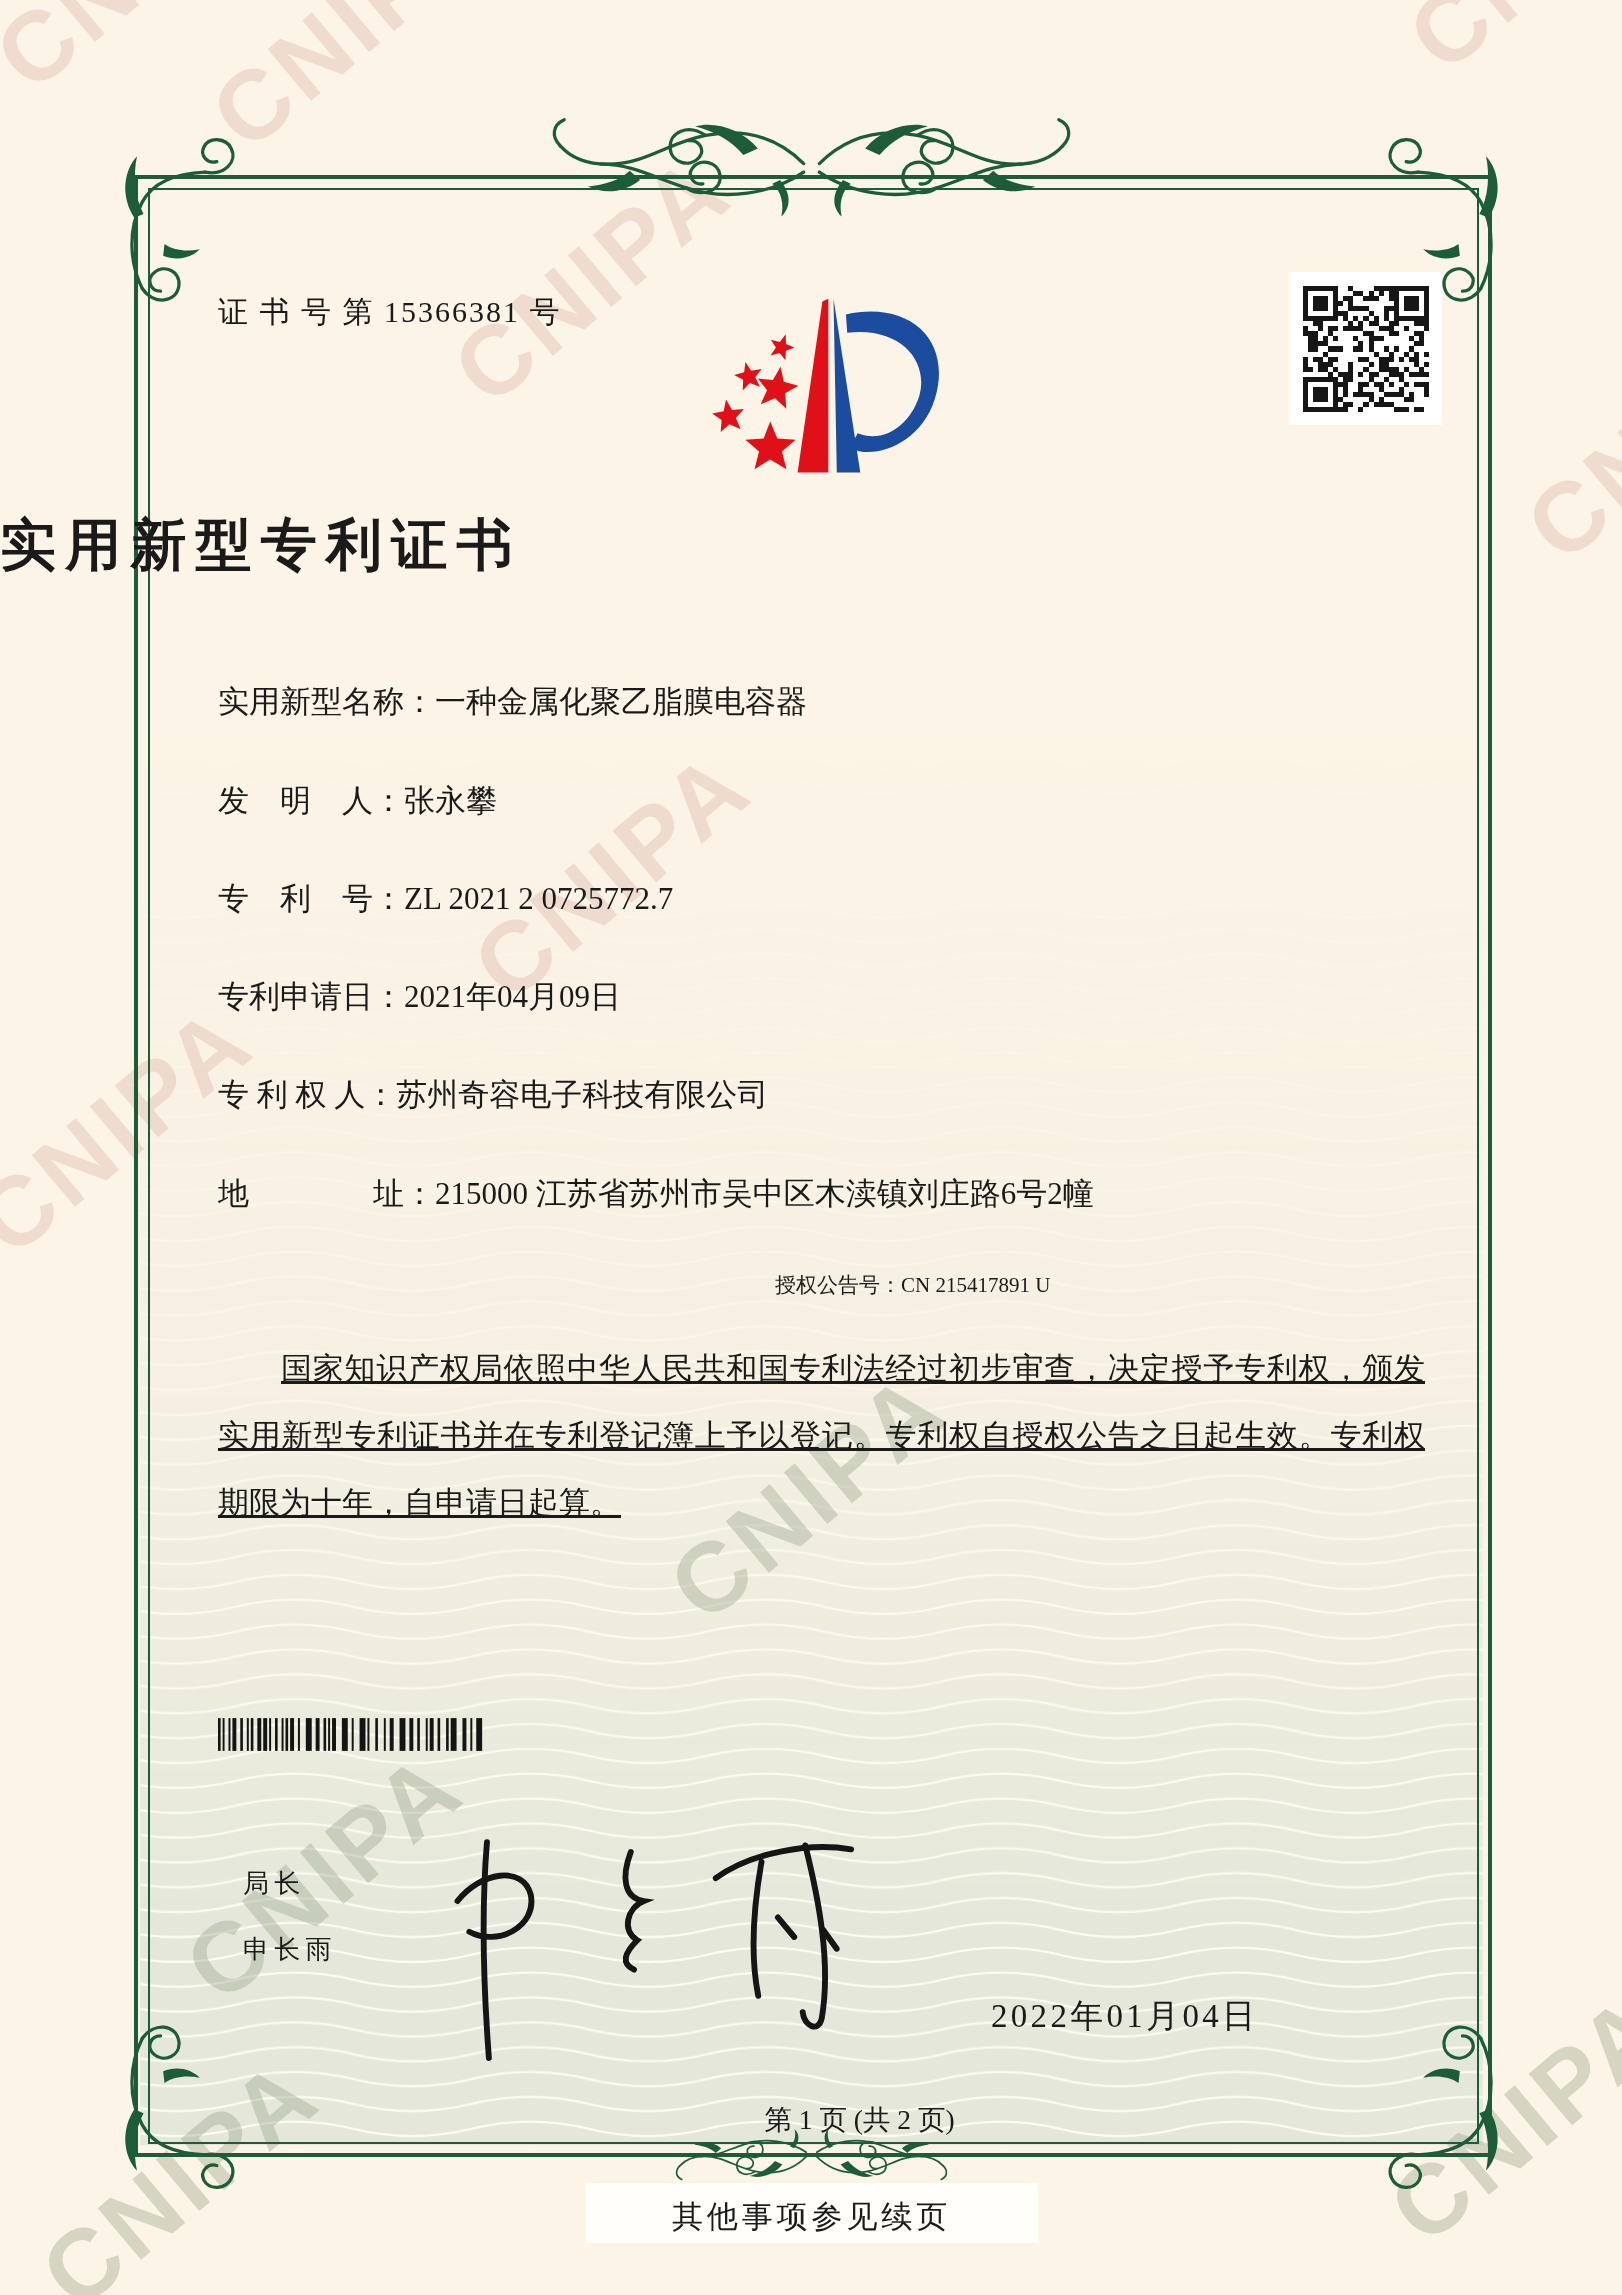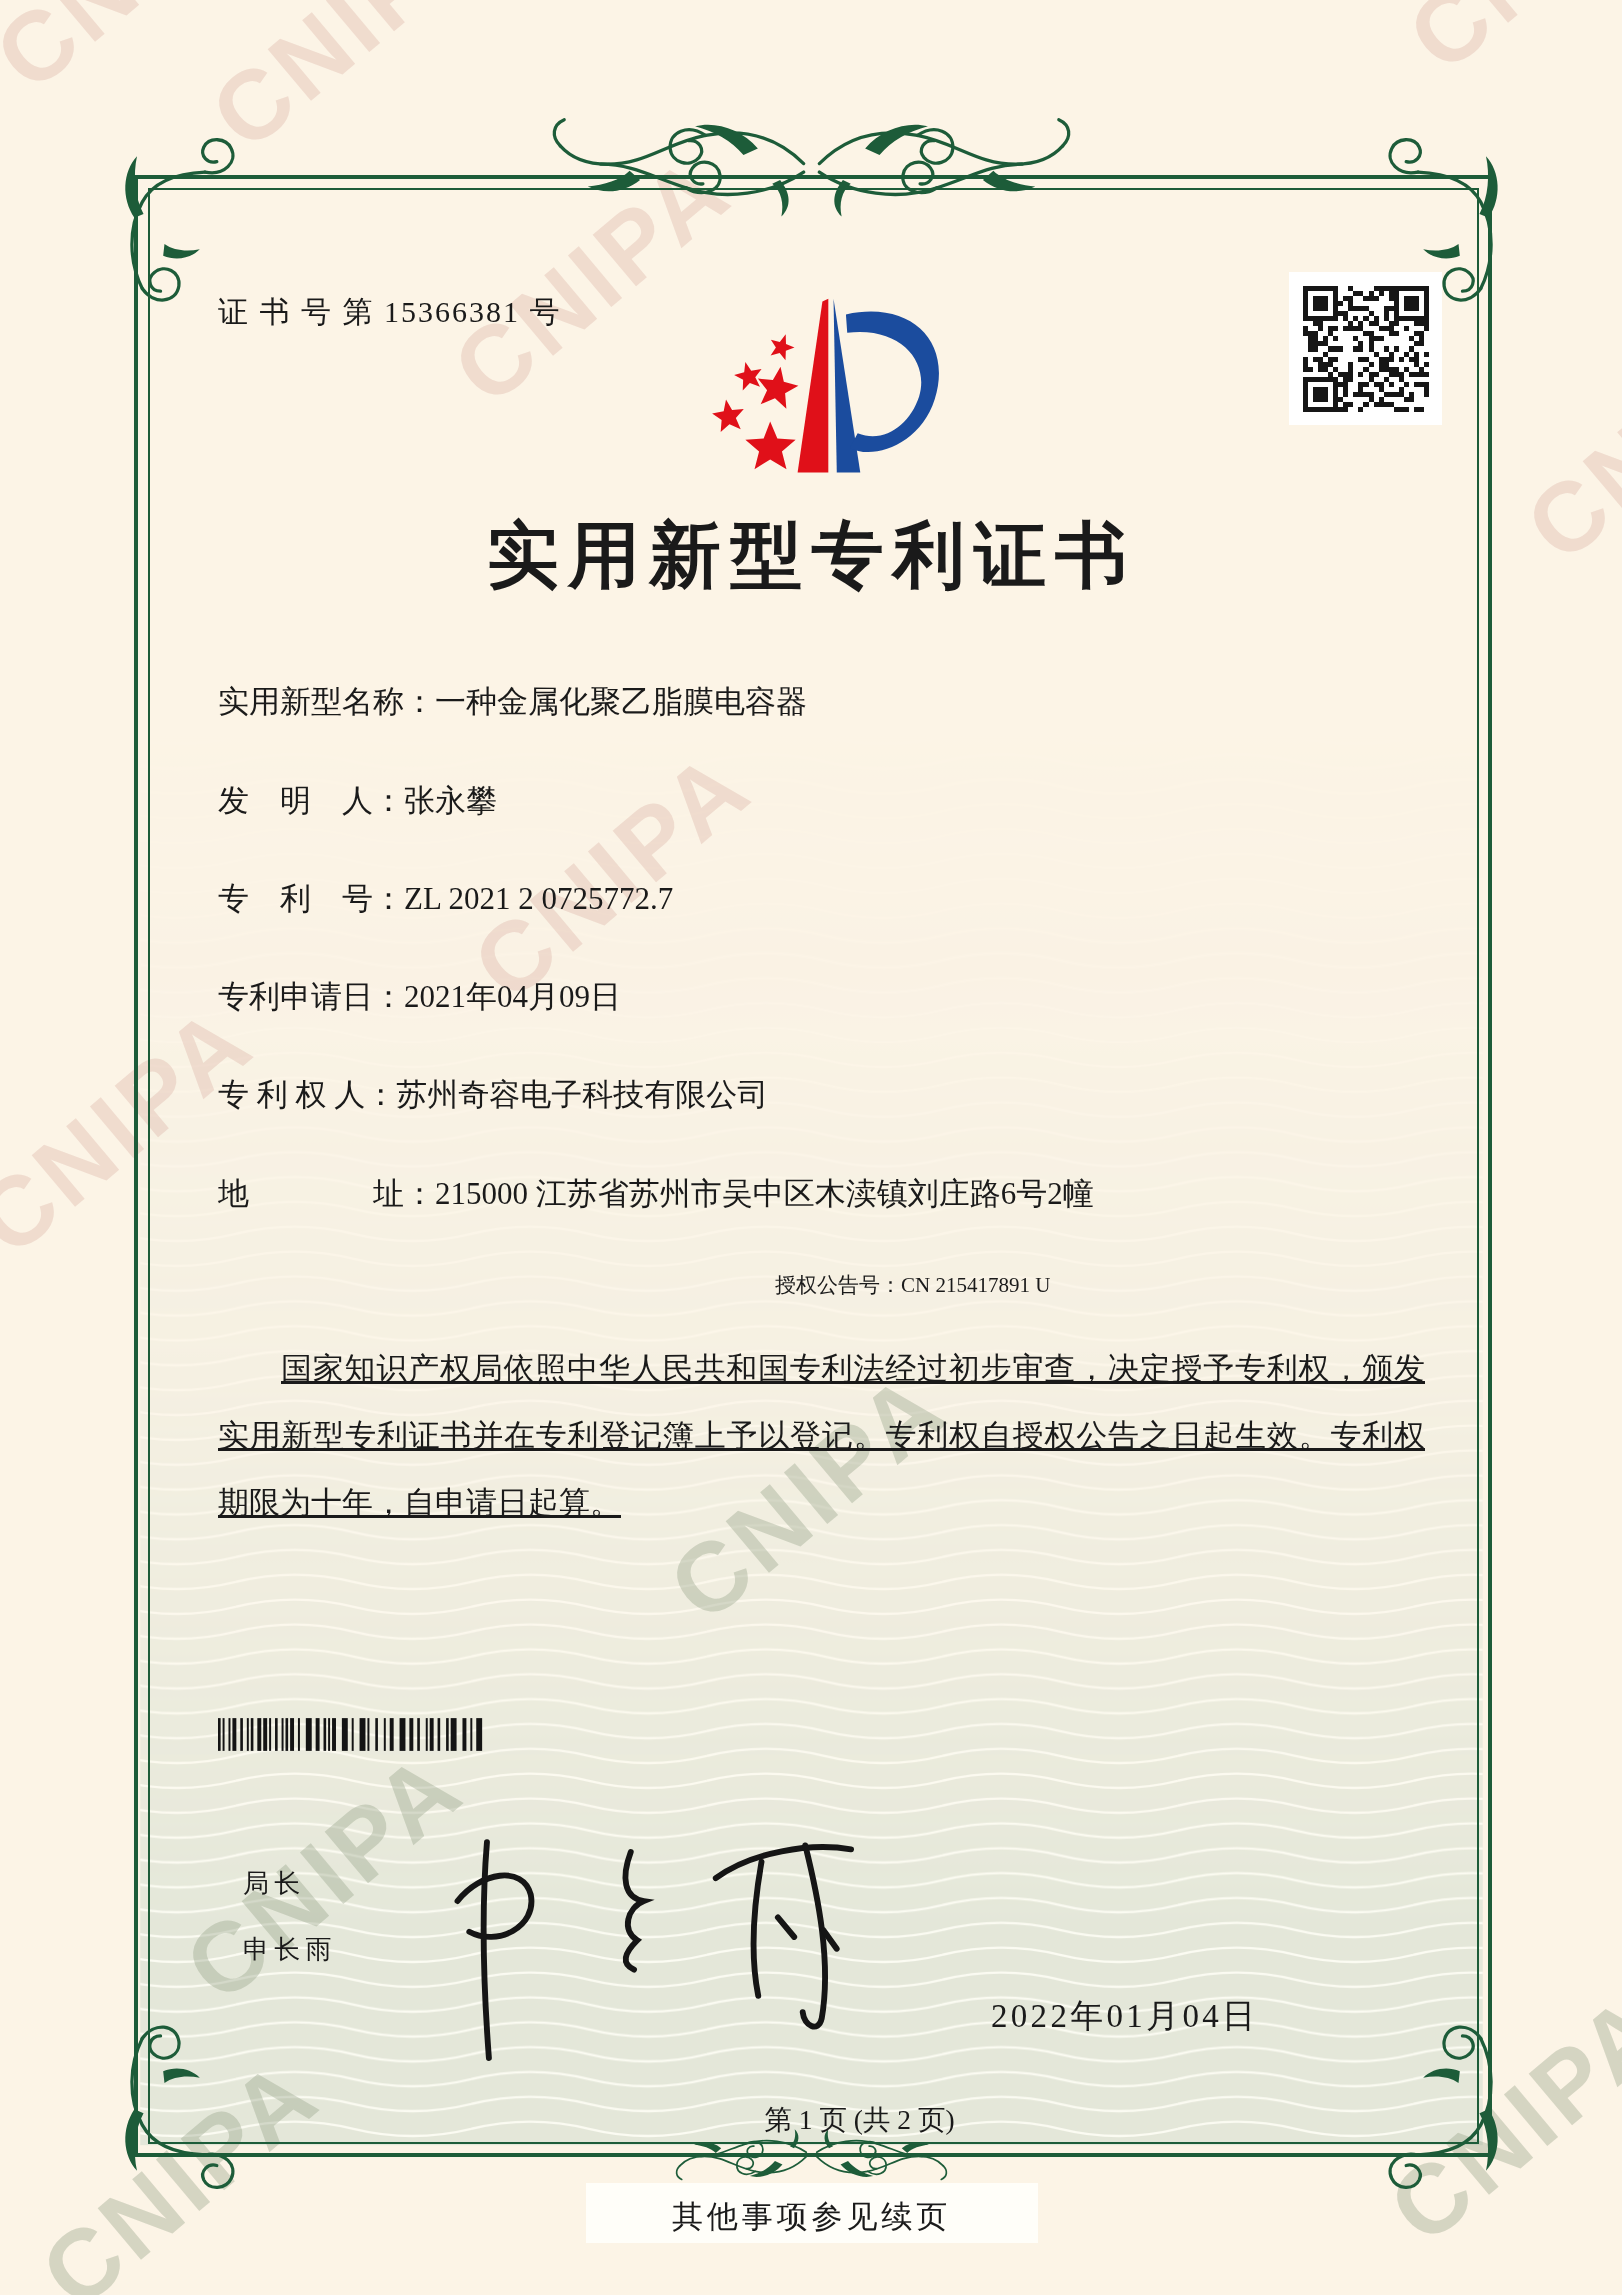--- a/index.html
+++ b/index.html
@@ -18,21 +18,21 @@
     transform:rotate(-40deg);transform-origin:left top;white-space:nowrap;
     user-select:none;
   }
   .wm.pink{color:rgba(216,172,160,0.34);}
   .wm.sage{color:rgba(150,162,138,0.38);}
   
   .frame-outer{left:134px;top:175px;width:1350px;height:1974px;border:4.6px solid #1d5c39;}
   .frame-inner{left:148px;top:188px;width:1327px;height:1952px;border:2.6px solid #1d5c39;}
   
   .cert-no{left:218px;top:292px;font-size:30px;letter-spacing:2px;}
-  .title{left:0;top:508px;width:100%;text-align:center;font-size:72px;font-weight:700;letter-spacing:9.2px;}
+  .title{left:0;top:508px;width:100%;text-align:left;font-size:56px;font-weight:700;letter-spacing:9.2px;}
   .field{left:218px;font-size:31px;white-space:nowrap;}
   .grant-right{left:775px;font-size:21px;white-space:nowrap;}
   .body-block{left:218px;top:1335px;width:1207px;}
   .body-block p{margin:0;font-size:31px;line-height:67px;text-align:justify;text-indent:63px;text-decoration:underline;}
   .signer{left:243px;font-size:26px;letter-spacing:5.2px;}
   .issue-date{left:991px;top:1994px;font-size:33px;letter-spacing:3.3px;}
   .page-indicator{left:12px;top:2102px;width:100%;text-align:center;font-size:27.5px;margin-left:36px;}
   .note-band{left:50%;top:2183px;width:452px;height:60px;background:#fffef9;transform:translateX(-50%);}
   .note-text{left:50%;top:2196px;transform:translateX(-50%);font-size:31px;letter-spacing:3.9px;white-space:nowrap;}
   .qr-box{left:1289px;top:272px;width:126px;height:126px;background:#ffffff;padding:13.7px;}

